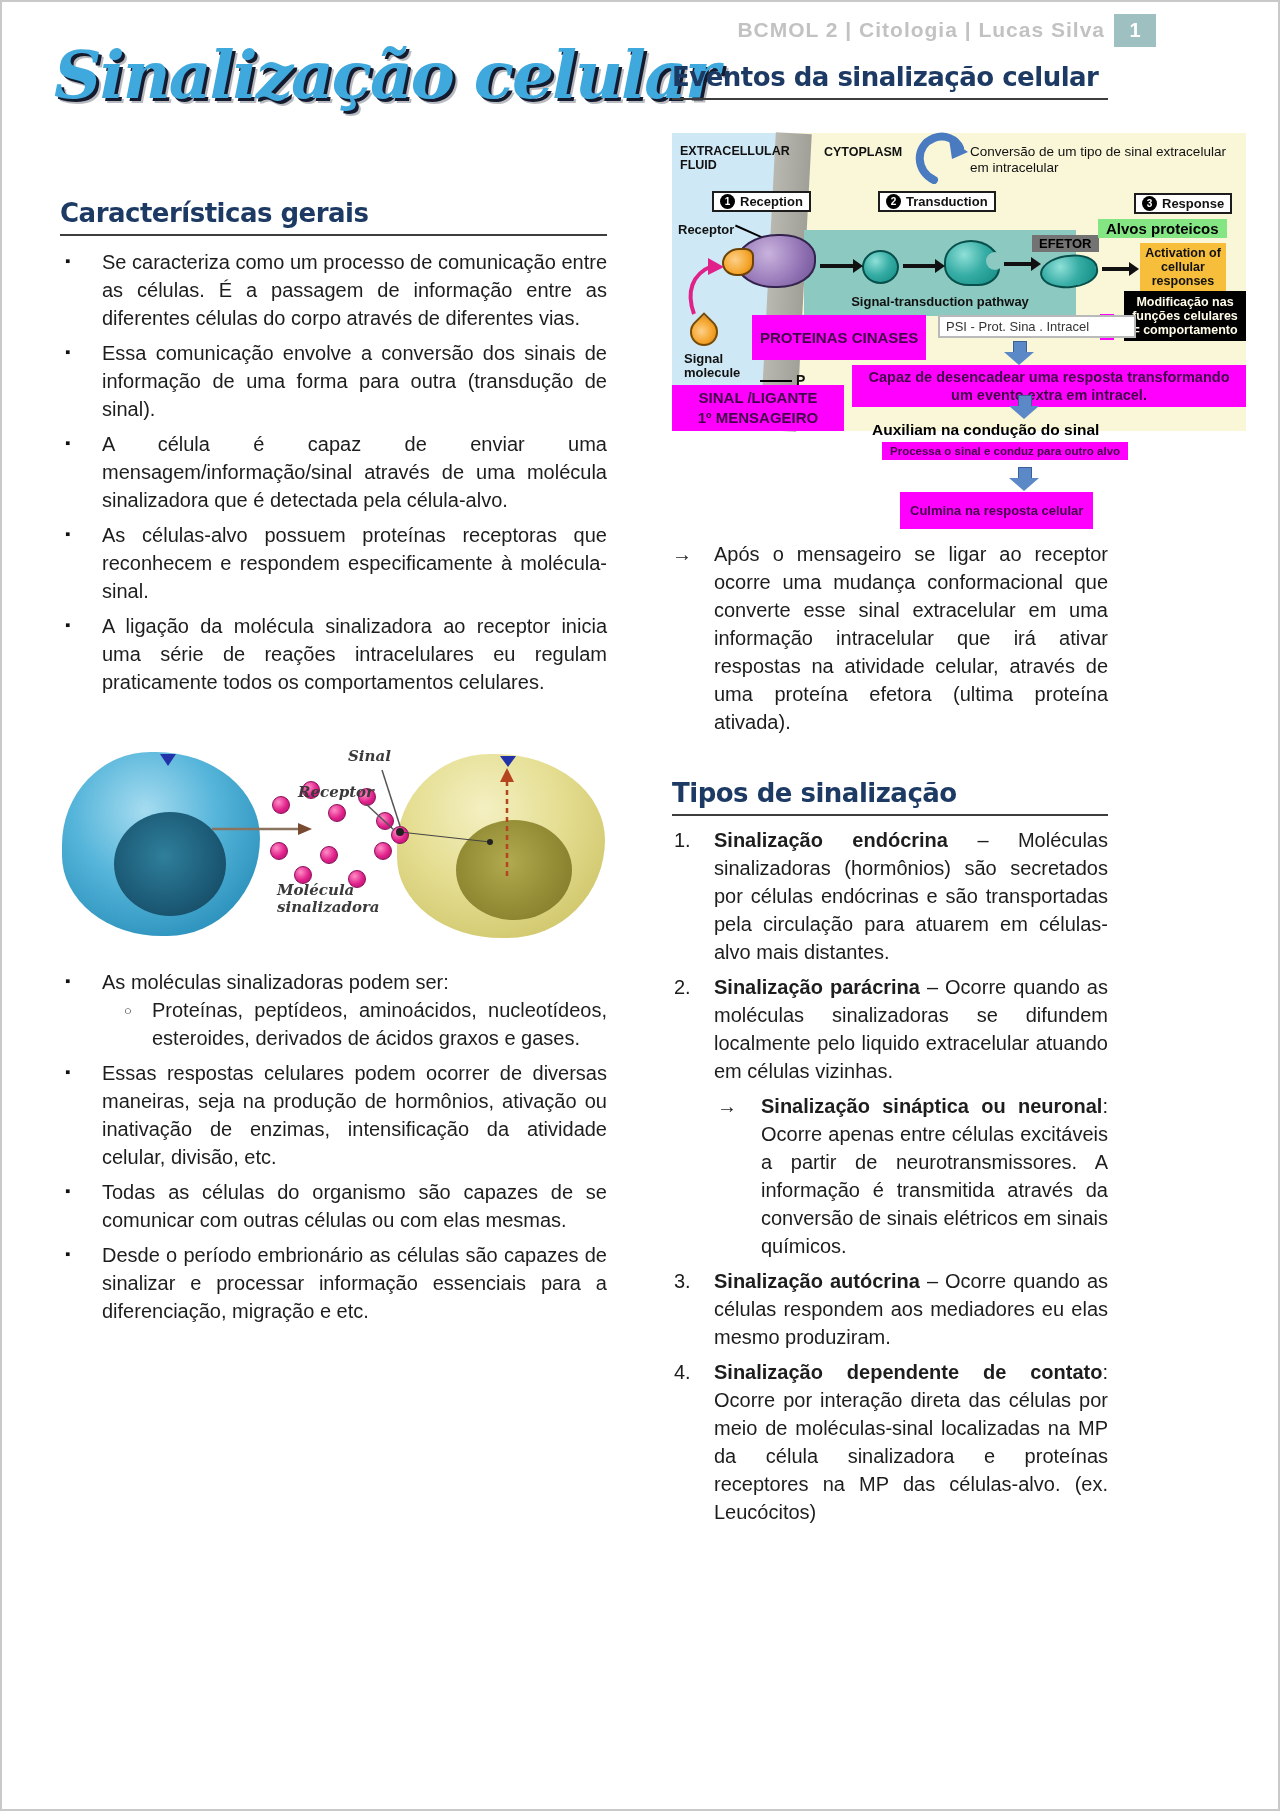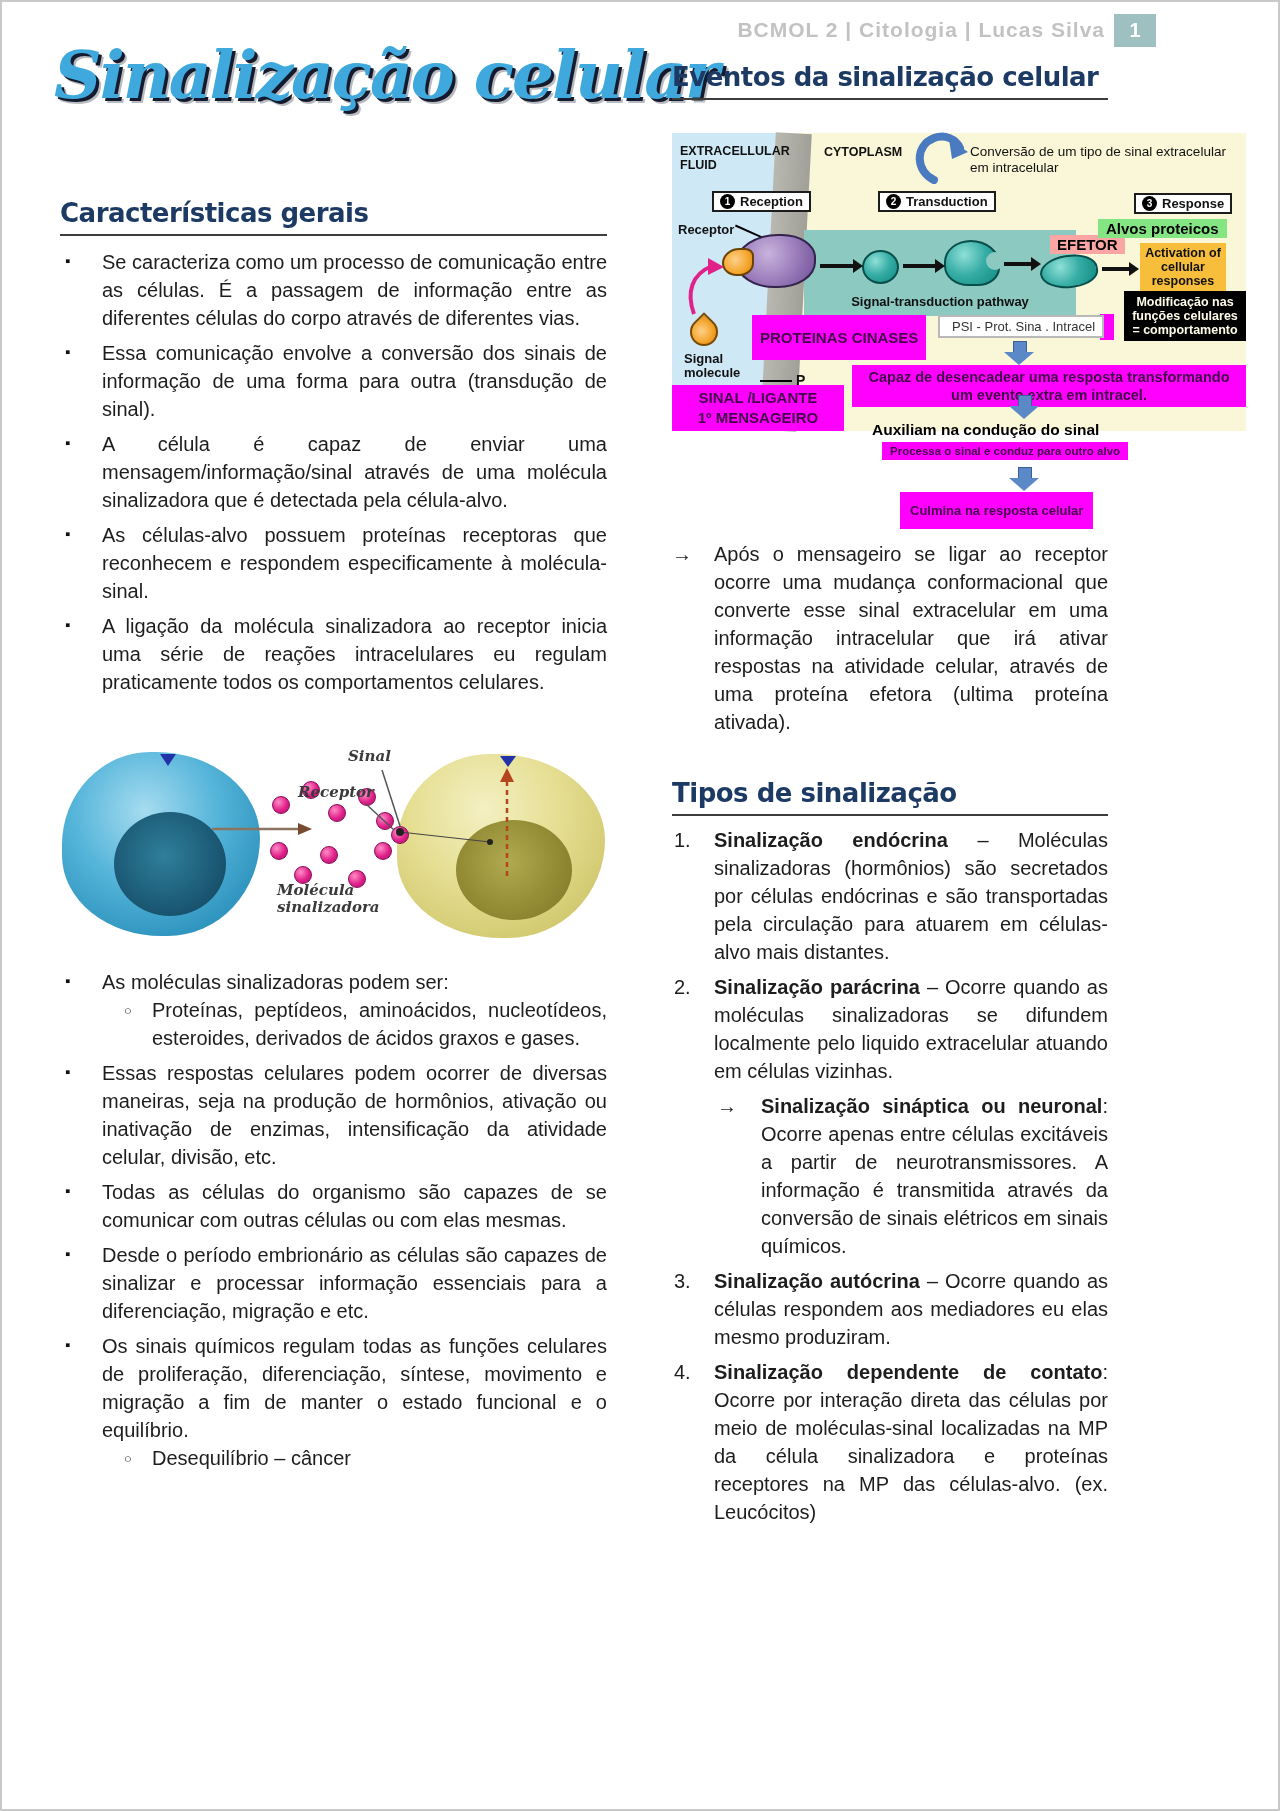--- a/index.html
+++ b/index.html
@@ -177,24 +177,20 @@
     </div>
 
     <ul class="body-txt">
       <li class="bul">
         <span>As moléculas sinalizadoras podem ser:</span>
         <div class="sub1">Proteínas, peptídeos, aminoácidos, nucleotídeos, esteroides, derivados de ácidos graxos e gases.</div>
       </li>
       <li class="bul">Essas respostas celulares podem ocorrer de diversas maneiras, seja na produção de hormônios, ativação ou inativação de enzimas, intensificação da atividade celular, divisão, etc.</li>
       <li class="bul">Todas as células do organismo são capazes de se comunicar com outras células ou com elas mesmas.</li>
       <li class="bul">Desde o período embrionário as células são capazes de sinalizar e processar informação essenciais para a diferenciação, migração e etc.</li>
-      <li class="bul">
-        <span>Os sinais químicos regulam todas as funções celulares de proliferação, diferenciação, síntese, movimento e migração a fim de manter o estado funcional e o equilíbrio.</span>
-        <div class="sub1">Desequilíbrio – câncer</div>
-      </li>
     </ul>
   </div>
 
   <div class="col-right">
     <div class="h2">Eventos da sinalização celular</div>
 
     <div class="diagram">
       <div class="abs" style="left:0;top:3px;width:574px;height:298px;background:#faf6d8;"></div>
       <div class="abs" style="left:0;top:3px;width:116px;height:298px;background:#cfe8f6;"></div>
       <div class="abs" style="left:96px;top:3px;width:36px;height:298px;background:linear-gradient(90deg,#b9b9b1,#a0a098);transform:rotate(3deg);"></div>
@@ -233,28 +229,28 @@
       <div class="blob" style="left:190px;top:120px;width:37px;height:34px;border-radius:50%;"></div>
       <div class="blob" style="left:272px;top:110px;width:56px;height:46px;border-radius:55% 60% 45% 50%;"></div>
       <div class="abs" style="left:314px;top:122px;width:18px;height:18px;border-radius:50%;background:#8cc9c1;"></div>
       <div class="blob" style="left:368px;top:125px;width:58px;height:33px;border-radius:50% 50% 45% 55%;transform:rotate(-8deg);"></div>
 
       <div class="harrow" style="left:148px;top:134px;width:34px;"></div>
       <div class="harrow" style="left:231px;top:134px;width:33px;"></div>
       <div class="harrow" style="left:332px;top:132px;width:28px;"></div>
       <div class="harrow" style="left:430px;top:137px;width:28px;"></div>
 
-      <div class="abs" style="left:360px;top:105px;background:#fca5a5;font-weight:bold;font-size:15px;padding:1px 7px;color:#000;margin-left:18px;">EFETOR</div>
+      <div class="abs" style="left:360px;top:105px;background:#737373;font-weight:bold;font-size:13px;padding:1px 7px;color:#000;">EFETOR</div>
       <div class="abs" style="left:426px;top:89px;background:#83e683;font-weight:bold;font-size:15px;padding:1px 8px;color:#000;white-space:nowrap;">Alvos proteicos</div>
       <div class="abs" style="left:468px;top:113px;width:86px;background:#f7be3c;font-weight:bold;font-size:12.5px;line-height:14px;text-align:center;padding:3px 4px;color:#111;">Activation of cellular responses</div>
       <div class="abs" style="left:452px;top:161px;width:122px;background:#000;color:#fffce8;font-weight:bold;font-size:12.5px;line-height:14px;text-align:center;padding:4px;">Modificação nas funções celulares = comportamento</div>
 
       <div class="mag" style="left:80px;top:185px;font-size:15px;padding:14px 8px;">PROTEINAS CINASES</div>
       <div class="abs" style="left:428px;top:184px;width:14px;height:26px;background:#ff00ff;"></div>
-      <div class="abs" style="left:266px;top:185px;width:166px;background:#fff;border:2px solid #b9b9b9;font-size:13px;color:#333;padding:2px 12px;white-space:nowrap;">PSI - Prot. Sina . Intracel</div>
+      <div class="abs" style="left:266px;top:185px;width:198px;background:#fff;border:2px solid #b9b9b9;font-size:13px;color:#333;padding:2px 6px;white-space:nowrap;">PSI - Prot. Sina . Intracel</div>
 
       <div class="darrow" style="left:332px;top:211px;"></div>
       <div class="mag" style="left:180px;top:235px;width:394px;font-size:14.5px;line-height:18px;padding:3px 6px;">Capaz de desencadear uma resposta transformando um evento extra em intracel.</div>
 
       <div class="drop" style="left:18px;top:188px;"></div>
       <svg class="abs" style="left:12px;top:128px;" width="44" height="60" viewBox="0 0 44 60">
         <path d="M10 56 C 2 34 8 16 28 8" fill="none" stroke="#e0218a" stroke-width="4"></path>
         <polygon points="24,0 40,9 24,17" fill="#e0218a"></polygon>
       </svg>
       <div class="dg-lbl" style="left:12px;top:222px;font-size:13px;width:72px;">Signal molecule</div>

